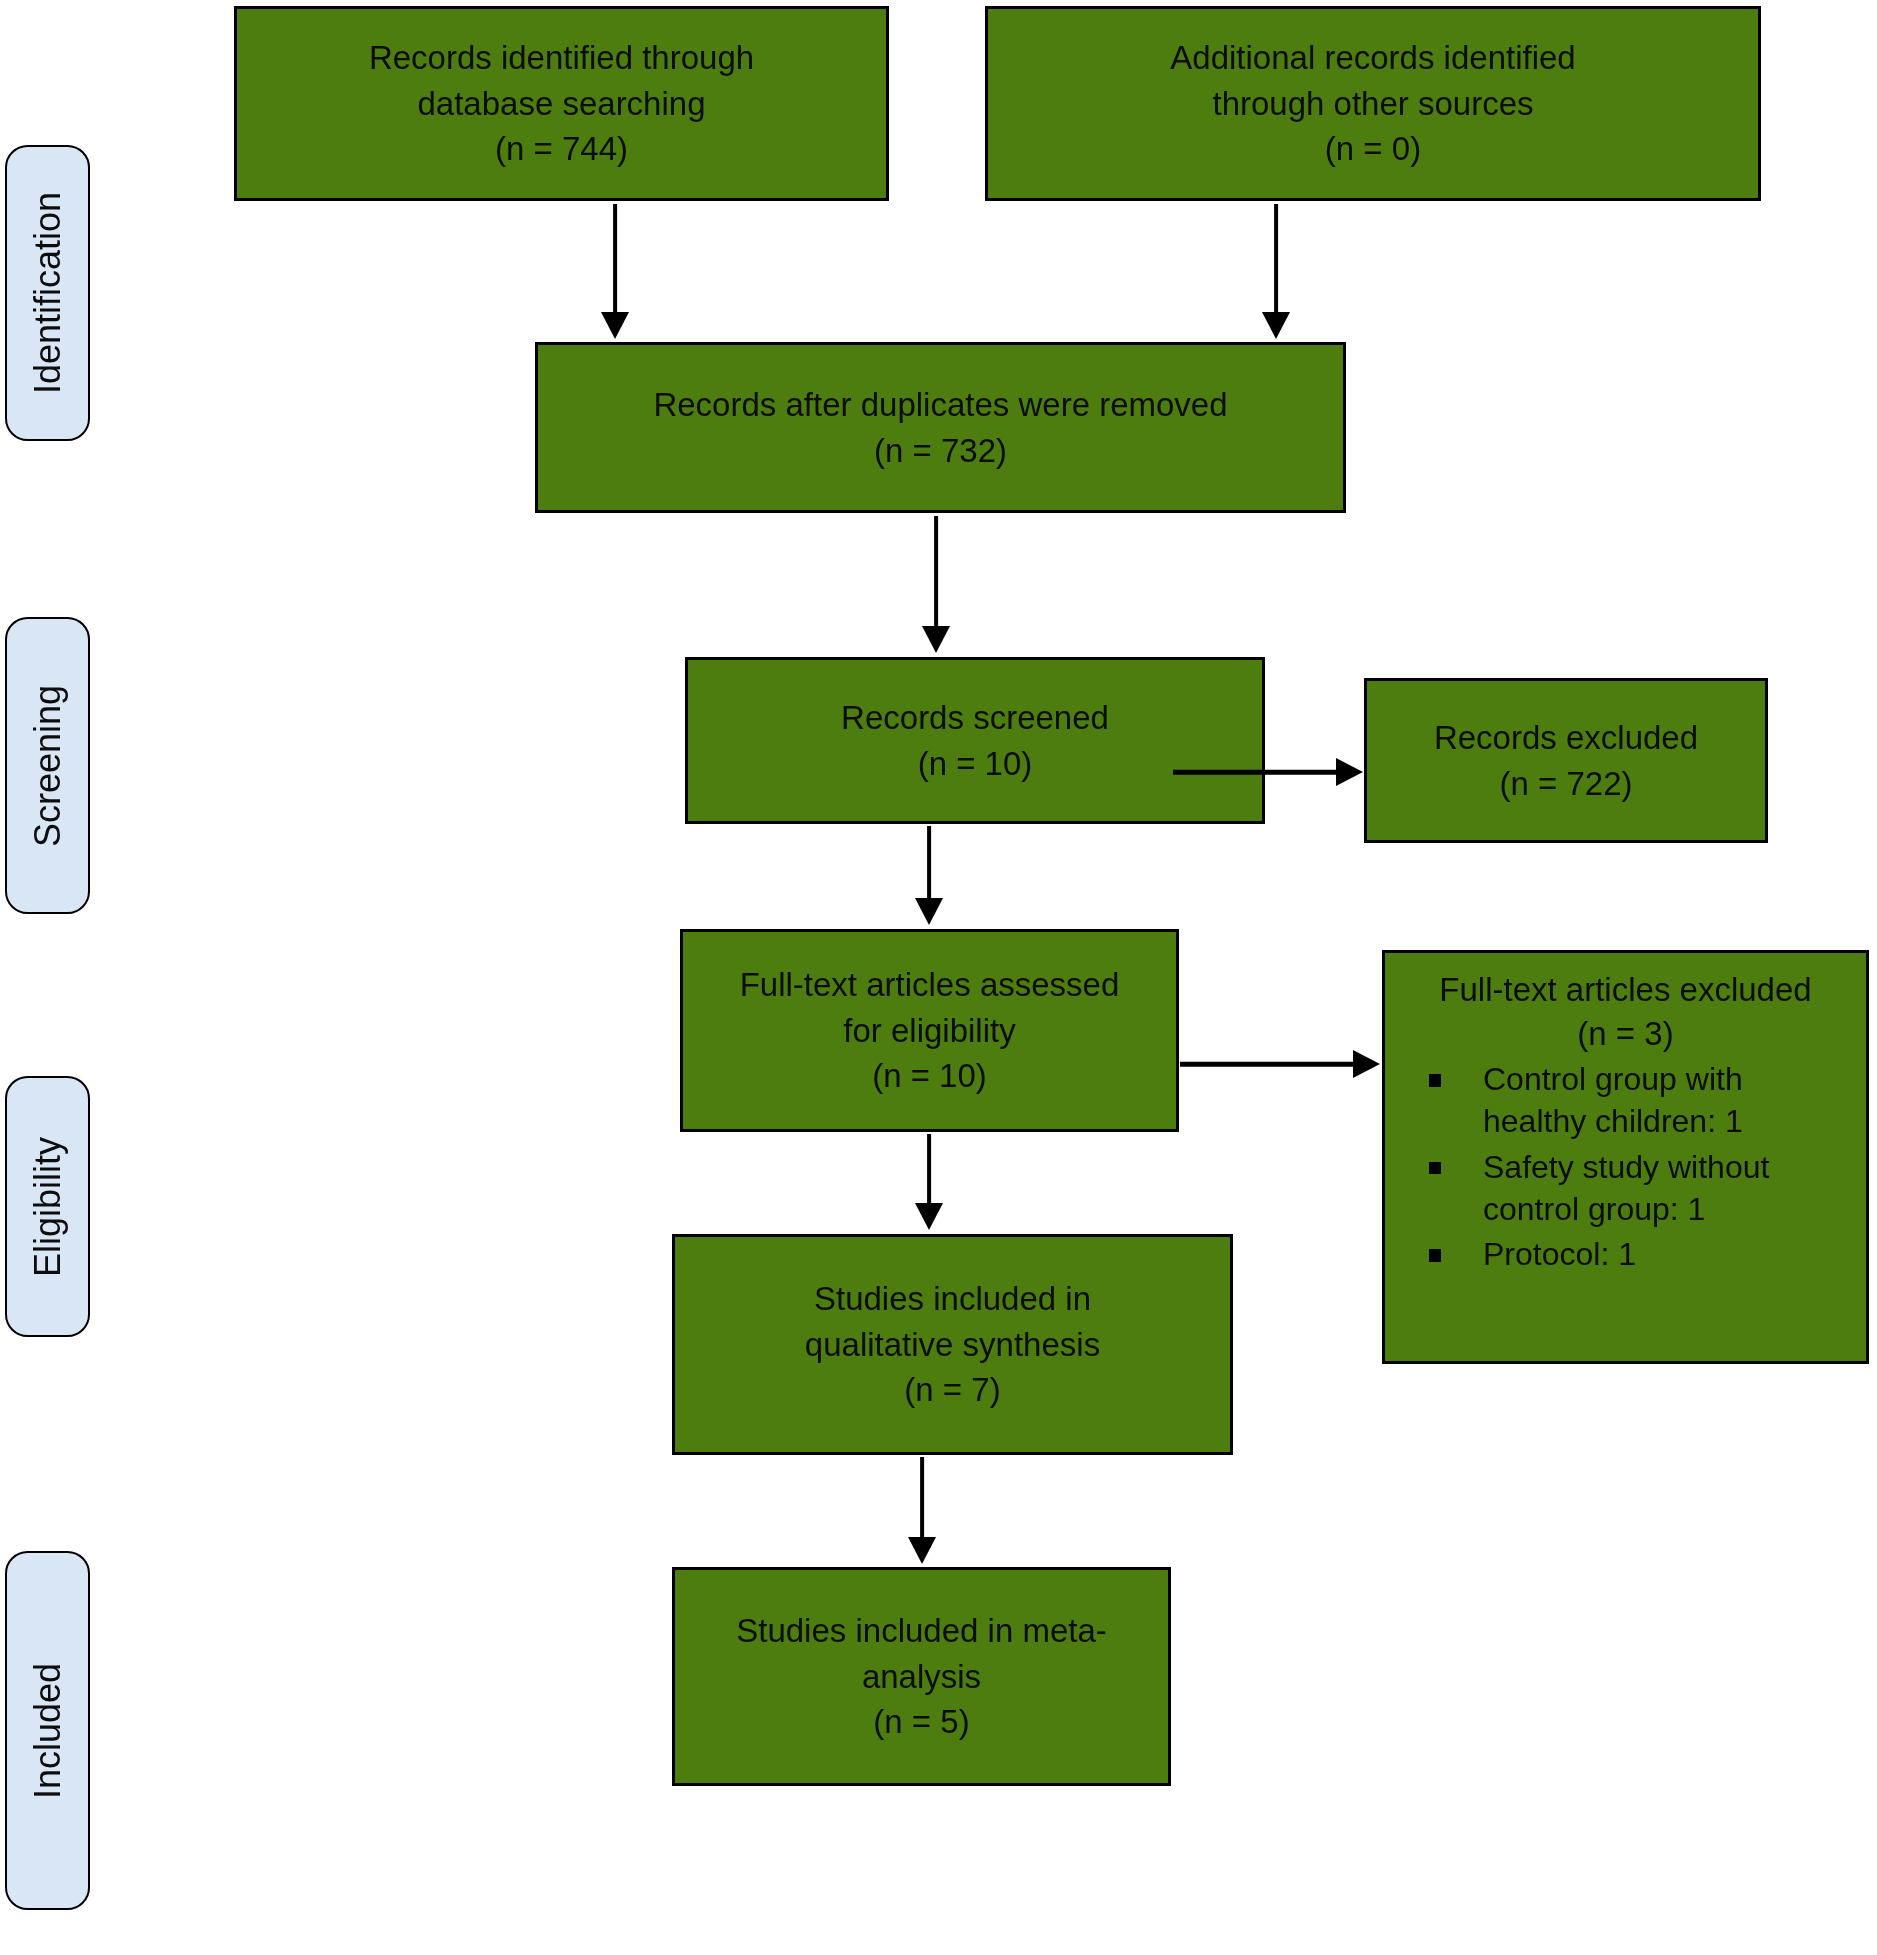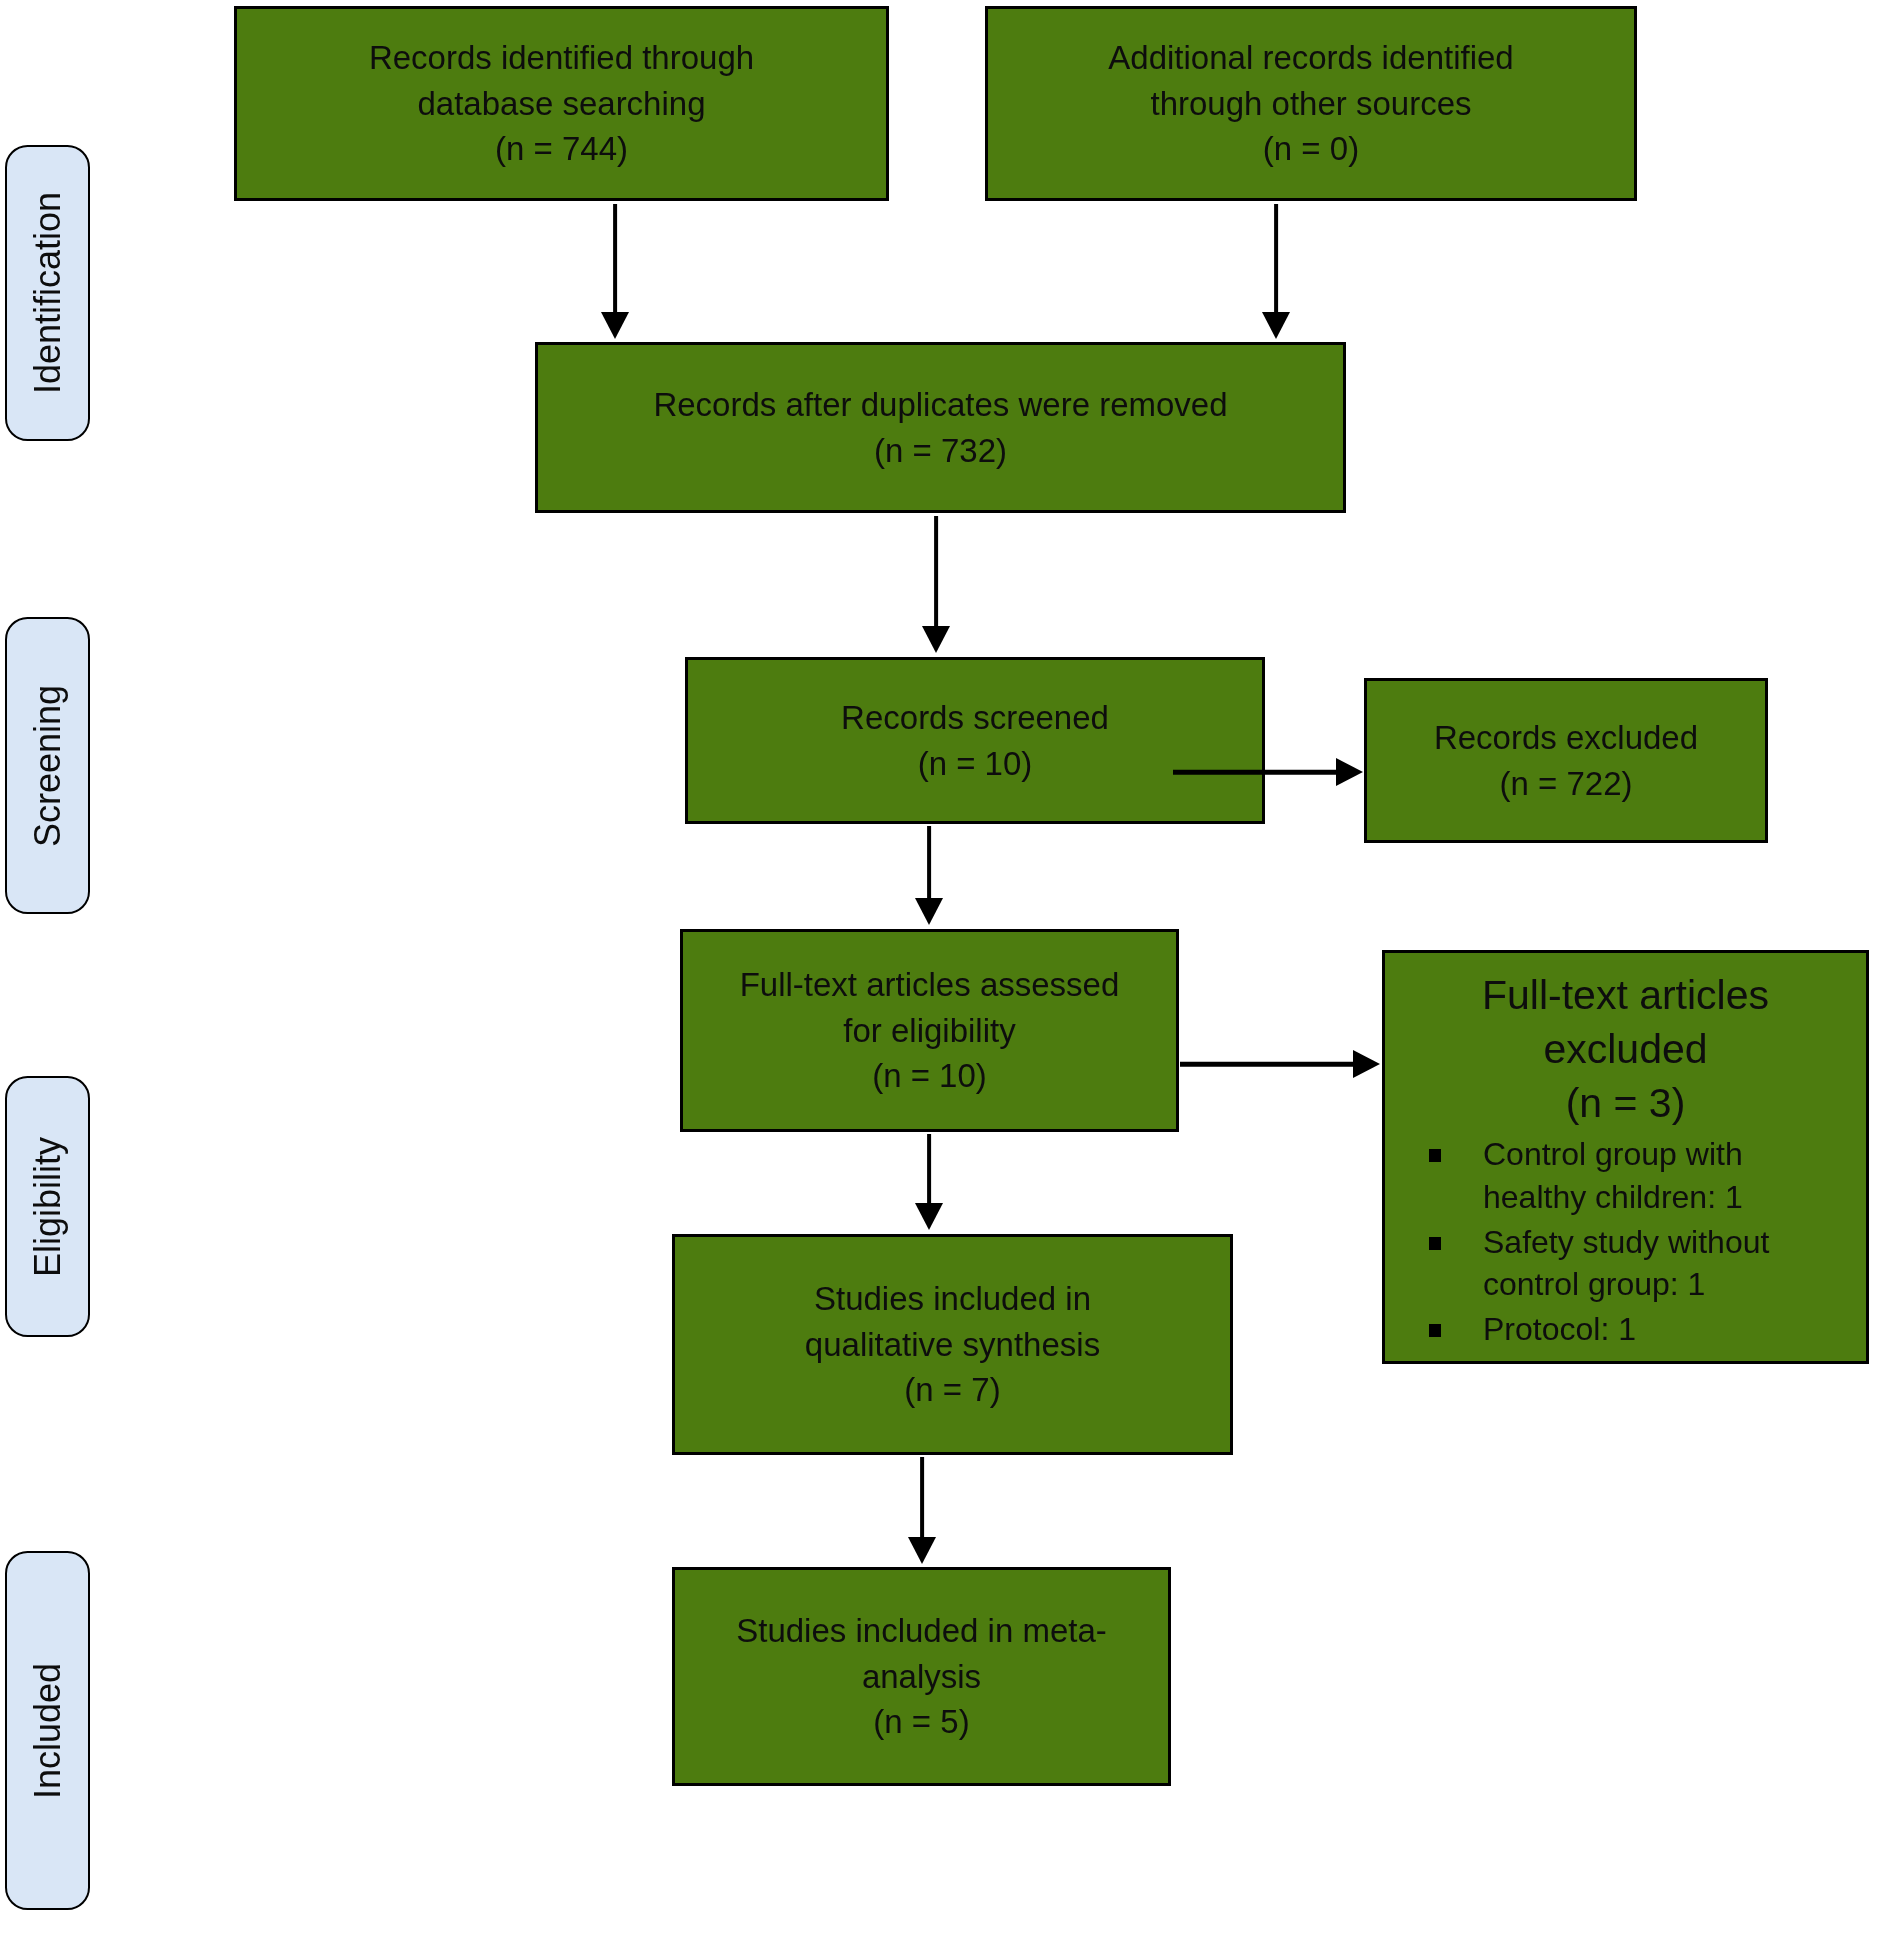--- a/index.html
+++ b/index.html
@@ -25,21 +25,21 @@
     position:absolute;background:#4d7c0f;border:3px solid #000;
     display:flex;align-items:center;justify-content:center;
     text-align:center;font-size:33px;line-height:1.38;
   }
   .box .box-text{white-space:pre-line;}
 
   .box.excl-list{
     flex-direction:column;justify-content:flex-start;align-items:stretch;
     padding:15px 19.5px;
   }
-  .excl-title{text-align:center;white-space:pre-line;font-size:41px;line-height:1.32;}
+  .excl-title{text-align:center;white-space:pre-line;font-size:33px;line-height:1.32;}
   ul.bullets{
     list-style:none;margin:3px 0 0 0;padding:0 0 0 22.5px;
     text-align:left;font-size:32px;line-height:1.32;
   }
   ul.bullets li{position:relative;padding-left:56px;margin:0 0 3px 0;}
   ul.bullets li .sq{
     position:absolute;left:1.5px;top:16px;width:12.8px;height:12.8px;background:#000;
   }
 
   
@@ -82,21 +82,21 @@
   </div>
   <div class="stage" style="left:5.3px;top:1551px;width:85px;height:359px;">
     <span class="rot">Included</span>
   </div>
 
   <div class="box" style="left:234px;top:6px;width:655px;height:195px;">
     <span class="box-text">Records identified through
 database searching
 (n = 744)</span>
   </div>
-  <div class="box" style="left:985px;top:6px;width:652px;height:195px;">
+  <div class="box" style="left:985px;top:6px;width:776px;height:195px;">
     <span class="box-text">Additional records identified
 through other sources
 (n = 0)</span>
   </div>
 
   <div class="box" style="left:535px;top:342px;width:811px;height:171px;">
     <span class="box-text">Records after duplicates were removed
 (n = 732)</span>
   </div>
 

